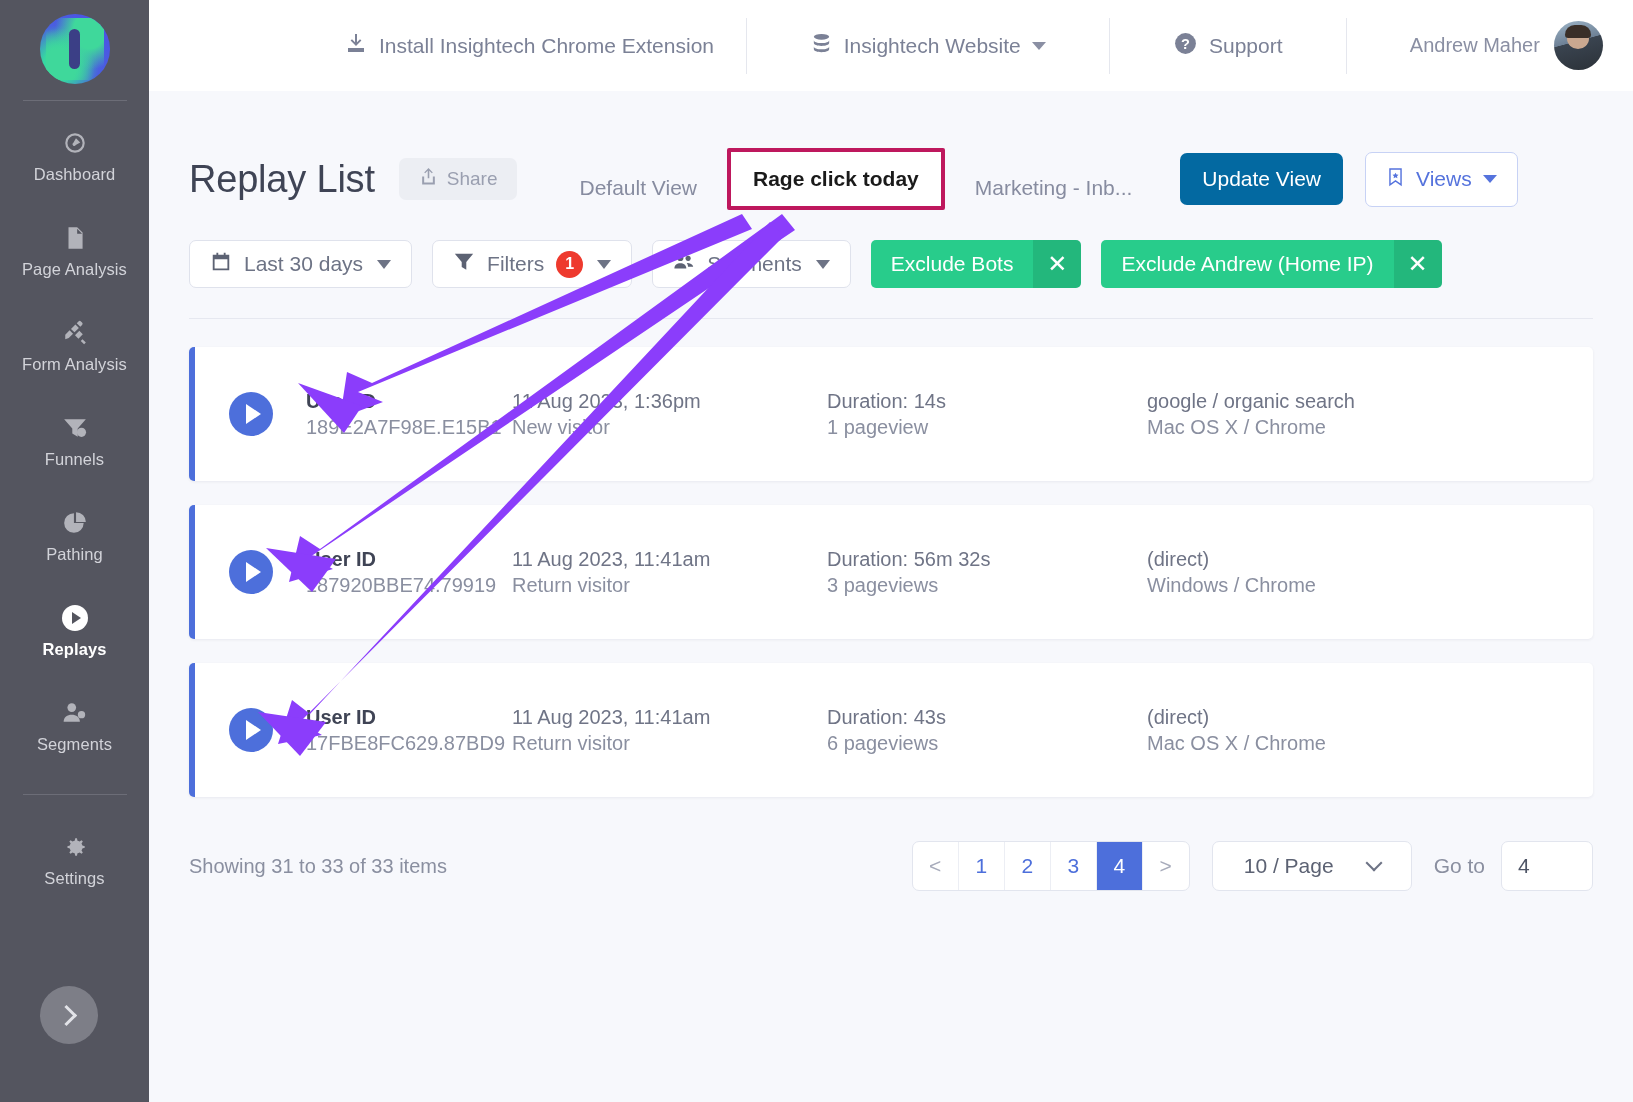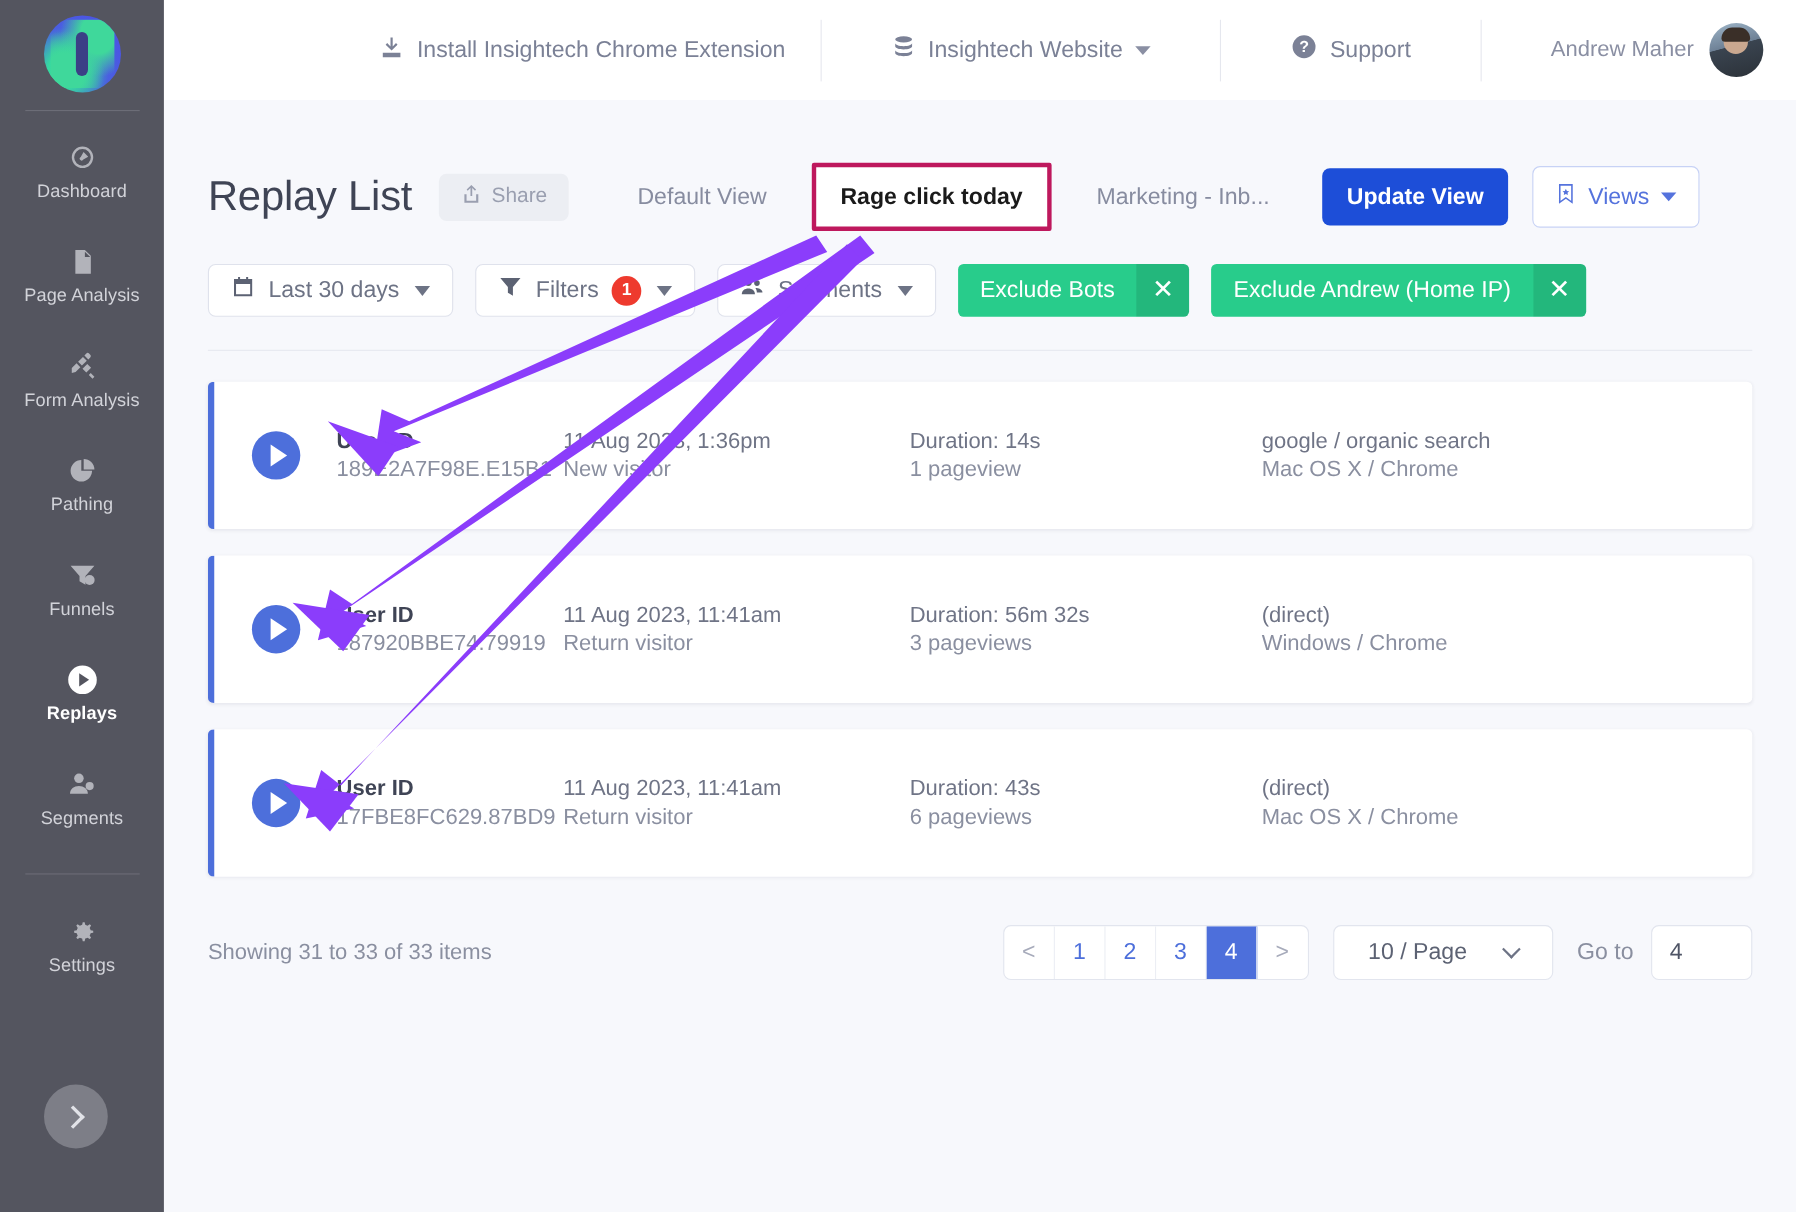--- a/index.html
+++ b/index.html
@@ -101,37 +101,37 @@
   .title-row { display: flex; align-items: center; padding-top: 57px; }
   .page-title { font-size: 38px; color: #3f4455; font-weight: 400; letter-spacing: -.2px; }
   .share-btn {
     margin-left: 24px; display: flex; align-items: center; gap: 9px;
     background: #eceef3; border: none; border-radius: 7px;
     padding: 9px 20px; font-size: 19px; color: #9a9fb0; cursor: pointer;
     font-family: "Liberation Sans", sans-serif;
   }
   .share-btn svg { width: 19px; height: 19px; fill: #9a9fb0; }
 
-  .view-tabs { display: flex; align-items: center; margin-left: 46px; gap: 11px; }
+  .view-tabs { display: flex; align-items: flex-end; margin-left: 46px; gap: 0; }
   .view-tab {
     font-size: 21px; color: #878ca0; padding: 10px 16px; cursor: pointer; white-space: nowrap;
   }
   .view-tab.selected {
     color: #1a1a1a; font-weight: bold; background: #ffffff;
   }
   .tab-highlight {
     border: 4px solid #be185d; padding: 15px 22px; border-radius: 2px; background: #fff;
     margin: 0 14px;
   }
   .tab-highlight .view-tab { padding: 0; }
 
   .update-view-btn {
-    margin-left: 32px; background: #1d4ed8; color: #fff; border: none;
+    margin-left: 32px; background: #0369a1; color: #fff; border: none;
     border-radius: 7px; padding: 14px 22px; font-size: 21px; cursor: pointer;
-    font-family: "Liberation Sans", sans-serif; white-space: nowrap; font-weight: bold;
+    font-family: "Liberation Sans", sans-serif; white-space: nowrap;
   }
   .views-btn {
     margin-left: 22px; background: #fff; border: 1.5px solid #c7d2f5;
     border-radius: 7px; padding: 13px 20px; font-size: 21px; color: #5573dd;
     display: flex; align-items: center; gap: 11px; cursor: pointer;
     font-family: "Liberation Sans", sans-serif; white-space: nowrap;
   }
   .views-btn svg { width: 19px; height: 22px; fill: none; stroke: #5573dd; stroke-width: 1.8; }
   .views-btn .caret { width:0;height:0;border-left:7px solid transparent;border-right:7px solid transparent;border-top:8px solid #5573dd; }
 
@@ -255,35 +255,35 @@
         <svg viewBox="0 0 24 24">
             <path d="M3 13.5l4-4 3.2 3.2-4 4L3 17.7v-4.2zM8.3 8.2l4.1-4.1 3.2 3.2-4.1 4.1-3.2-3.2zM13.6 2.9l1.6-1.6a1.6 1.6 0 012.3 0l1 1a1.6 1.6 0 010 2.3l-1.6 1.6-3.3-3.3zM12 14l4-4 3.2 3.2-4 4L12 14zM17.3 19.3l1.6-1.6 3.1 3.1-1.6 1.6-3.1-3.1z"></path>
           </svg>
       </span>
       <span class="nav-label">Form Analysis</span>
     </div>
 
     <div class="nav-item">
       <span class="ico">
         <svg viewBox="0 0 24 24">
+            <path d="M2 4h20l-7.5 8.5V20l-5-3v-4.5L2 4z"></path>
+            <circle cx="18" cy="16" r="4.2"></circle>
+          </svg>
+      </span>
+      <span class="nav-label">Funnels</span>
+    </div>
+
+    <div class="nav-item">
+      <span class="ico">
+        <svg viewBox="0 0 24 24">
             <path d="M11 3v9h9a9 9 0 11-9-9z"></path>
             <path d="M13 2a9 9 0 019 9h-9V2z"></path>
           </svg>
       </span>
       <span class="nav-label">Pathing</span>
-    </div>
-
-    <div class="nav-item">
-      <span class="ico">
-        <svg viewBox="0 0 24 24">
-            <path d="M2 4h20l-7.5 8.5V20l-5-3v-4.5L2 4z"></path>
-            <circle cx="18" cy="16" r="4.2"></circle>
-          </svg>
-      </span>
-      <span class="nav-label">Funnels</span>
     </div>
 
     <div class="nav-item active">
       <span class="ico">
         <span class="play-badge"></span>
       </span>
       <span class="nav-label">Replays</span>
     </div>
 
 

